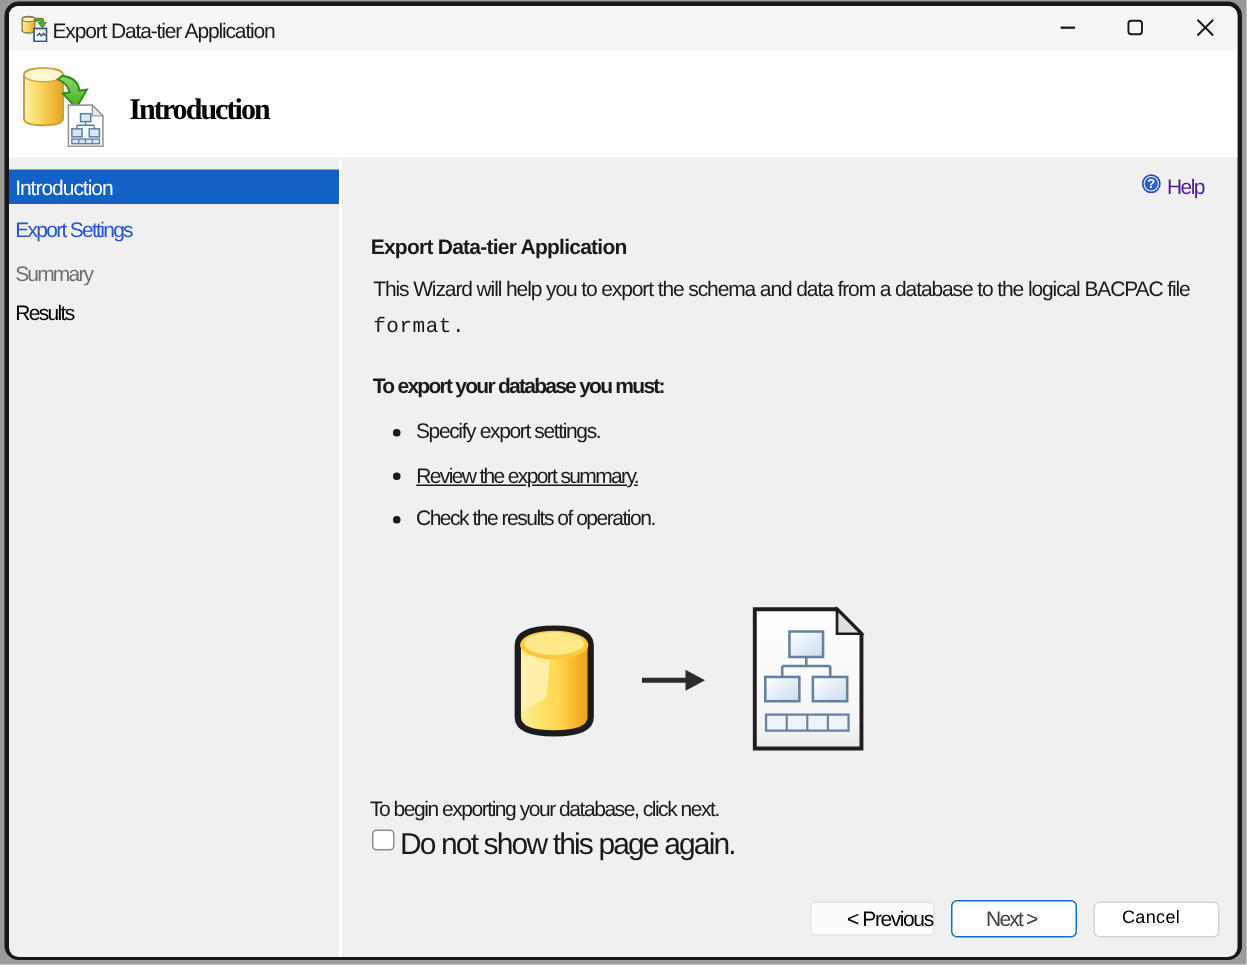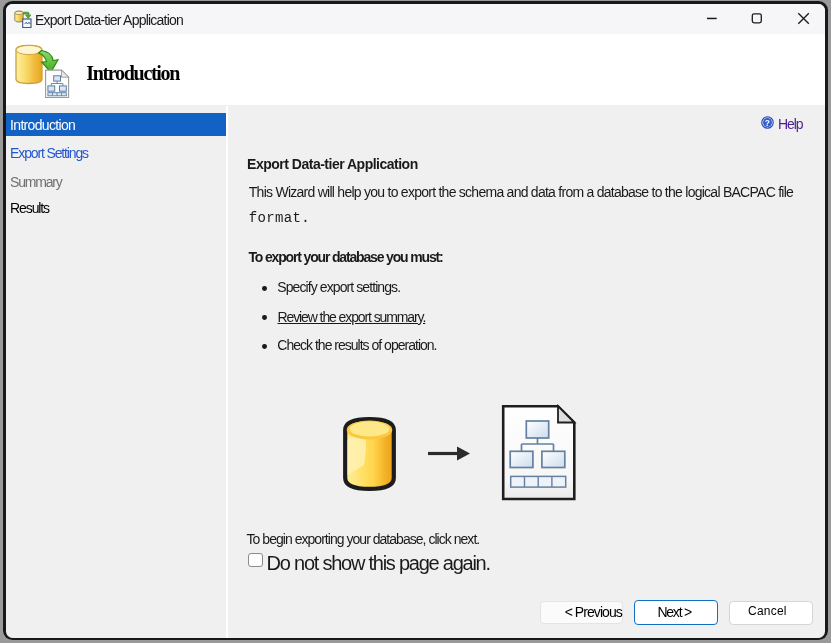--- a/index.html
+++ b/index.html
@@ -144,15 +144,15 @@
   </g>
 </svg>
 
 <div class="txt" id="tobegin" style="left:246.6px; top:531.3px; font-size:14px; letter-spacing:-0.97px;">To begin exporting your database, click next.</div>
 <div id="checkbox" style="position:absolute; left:248px; top:552.5px; width:14.5px; height:14.5px; background:#fff; border:1.6px solid #8b8b8b; border-radius:3px;"></div>
 <div class="txt" id="donot" style="left:266.6px; top:551.5px; font-size:20px; letter-spacing:-1.24px;">Do not show this page again.</div>
 
 <div class="btn" id="btnprev" style="left:540px; top:600.5px; width:83px; height:23px; background:#fbfbfb; border:1px solid #e4e4e4;"></div>
 <div class="txt" id="prevtext" style="left:552.7px; top:604.2px; font-size:14px; color:#000000; letter-spacing:-0.94px;margin-left:12px;">&lt; Previous</div>
 <div class="btn" id="btnnext" style="left:633.5px; top:600.3px; width:84px; height:24.7px; background:#fff; border:1.7px solid #0f6fc5;"></div>
-<div class="txt" id="nexttext" style="left:657.4px; top:604.2px; font-size:14px; color:#000000; letter-spacing:-1.21px;">Next &gt;</div>
+<div class="txt" id="nexttext" style="left:657.4px; top:604.2px; font-size:14px; color:#404040; letter-spacing:-1.21px;">Next &gt;</div>
 <div class="btn" id="btncancel" style="left:729px; top:600.5px; width:83.5px; height:24px; background:#fff; border:1px solid #d5d5d5;"></div>
 <div class="txt" id="canceltext" style="left:748px; top:604.2px; font-size:12px; color:#000; letter-spacing:0.23px;">Cancel</div>
 
 </body></html>

